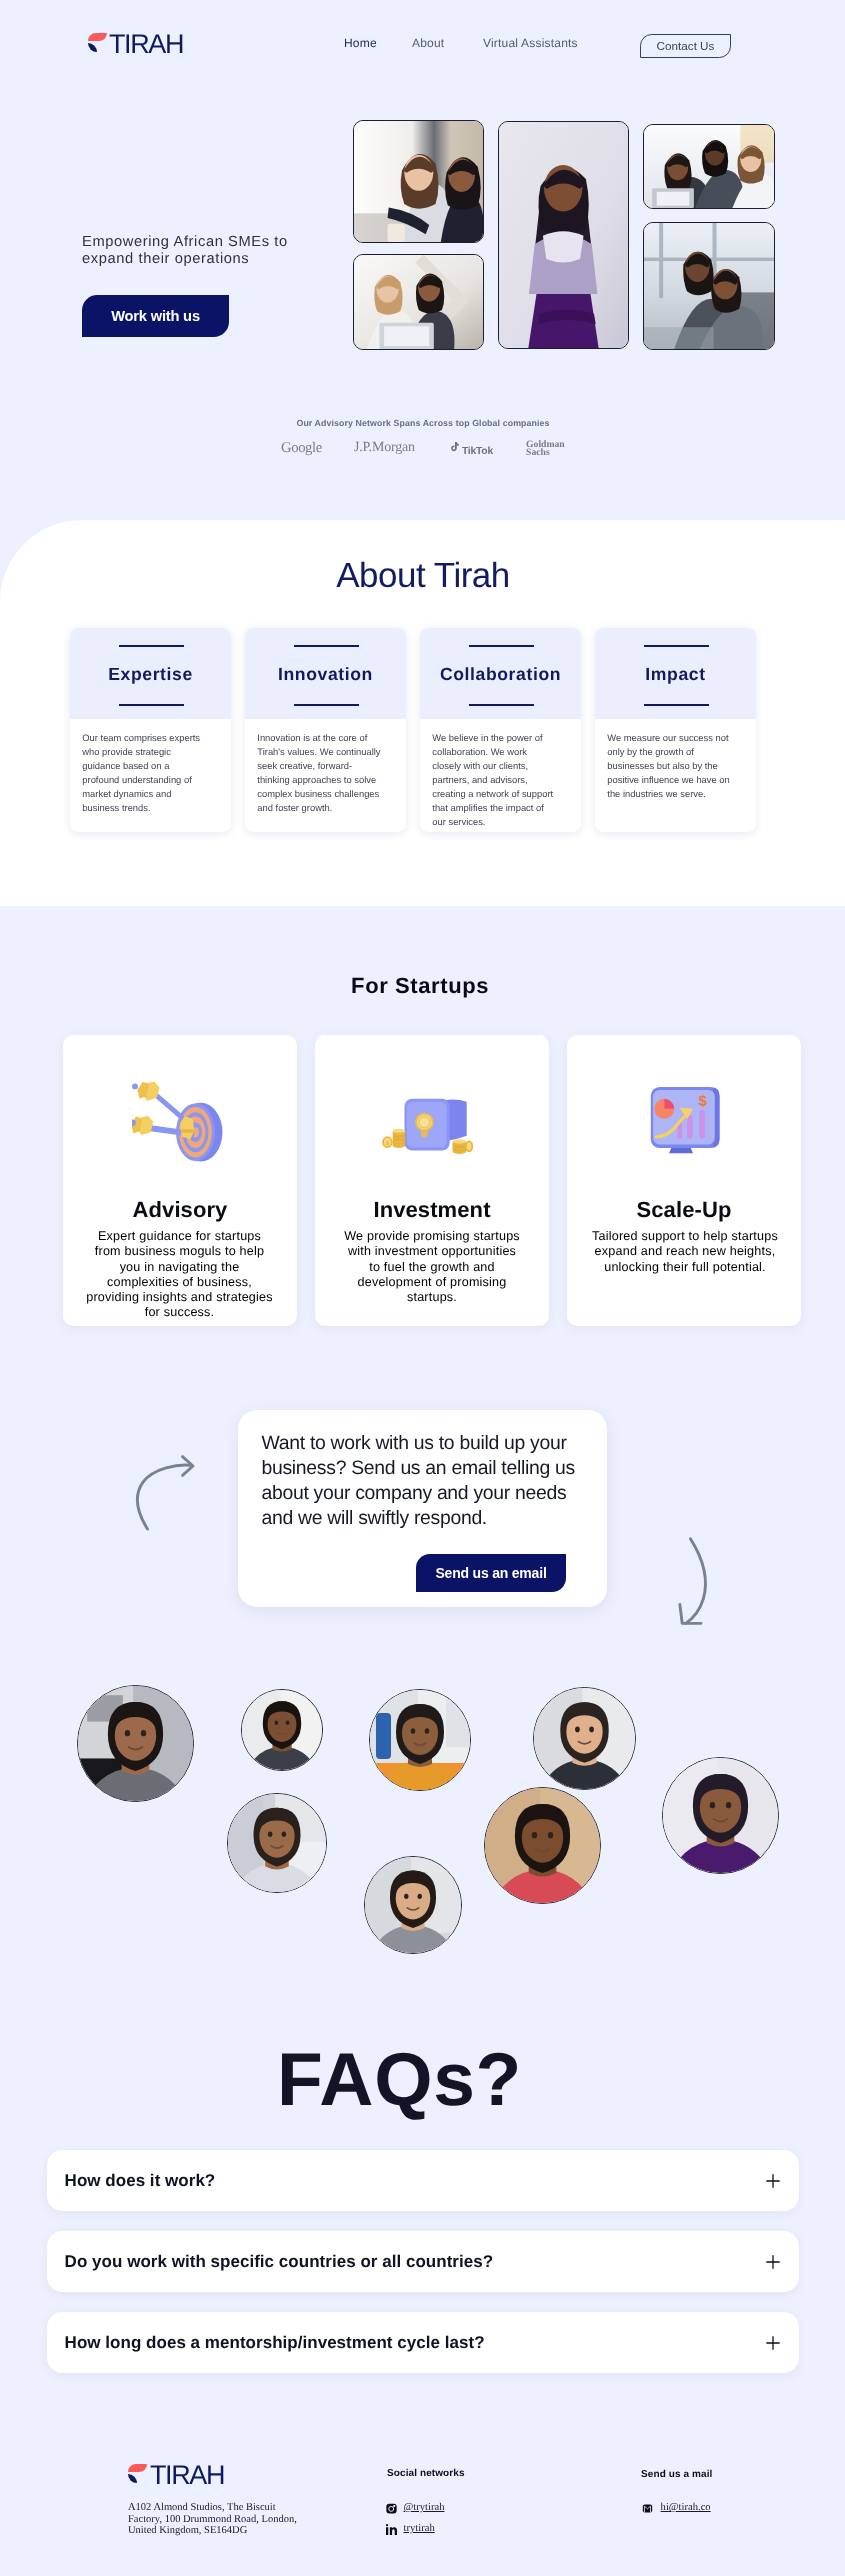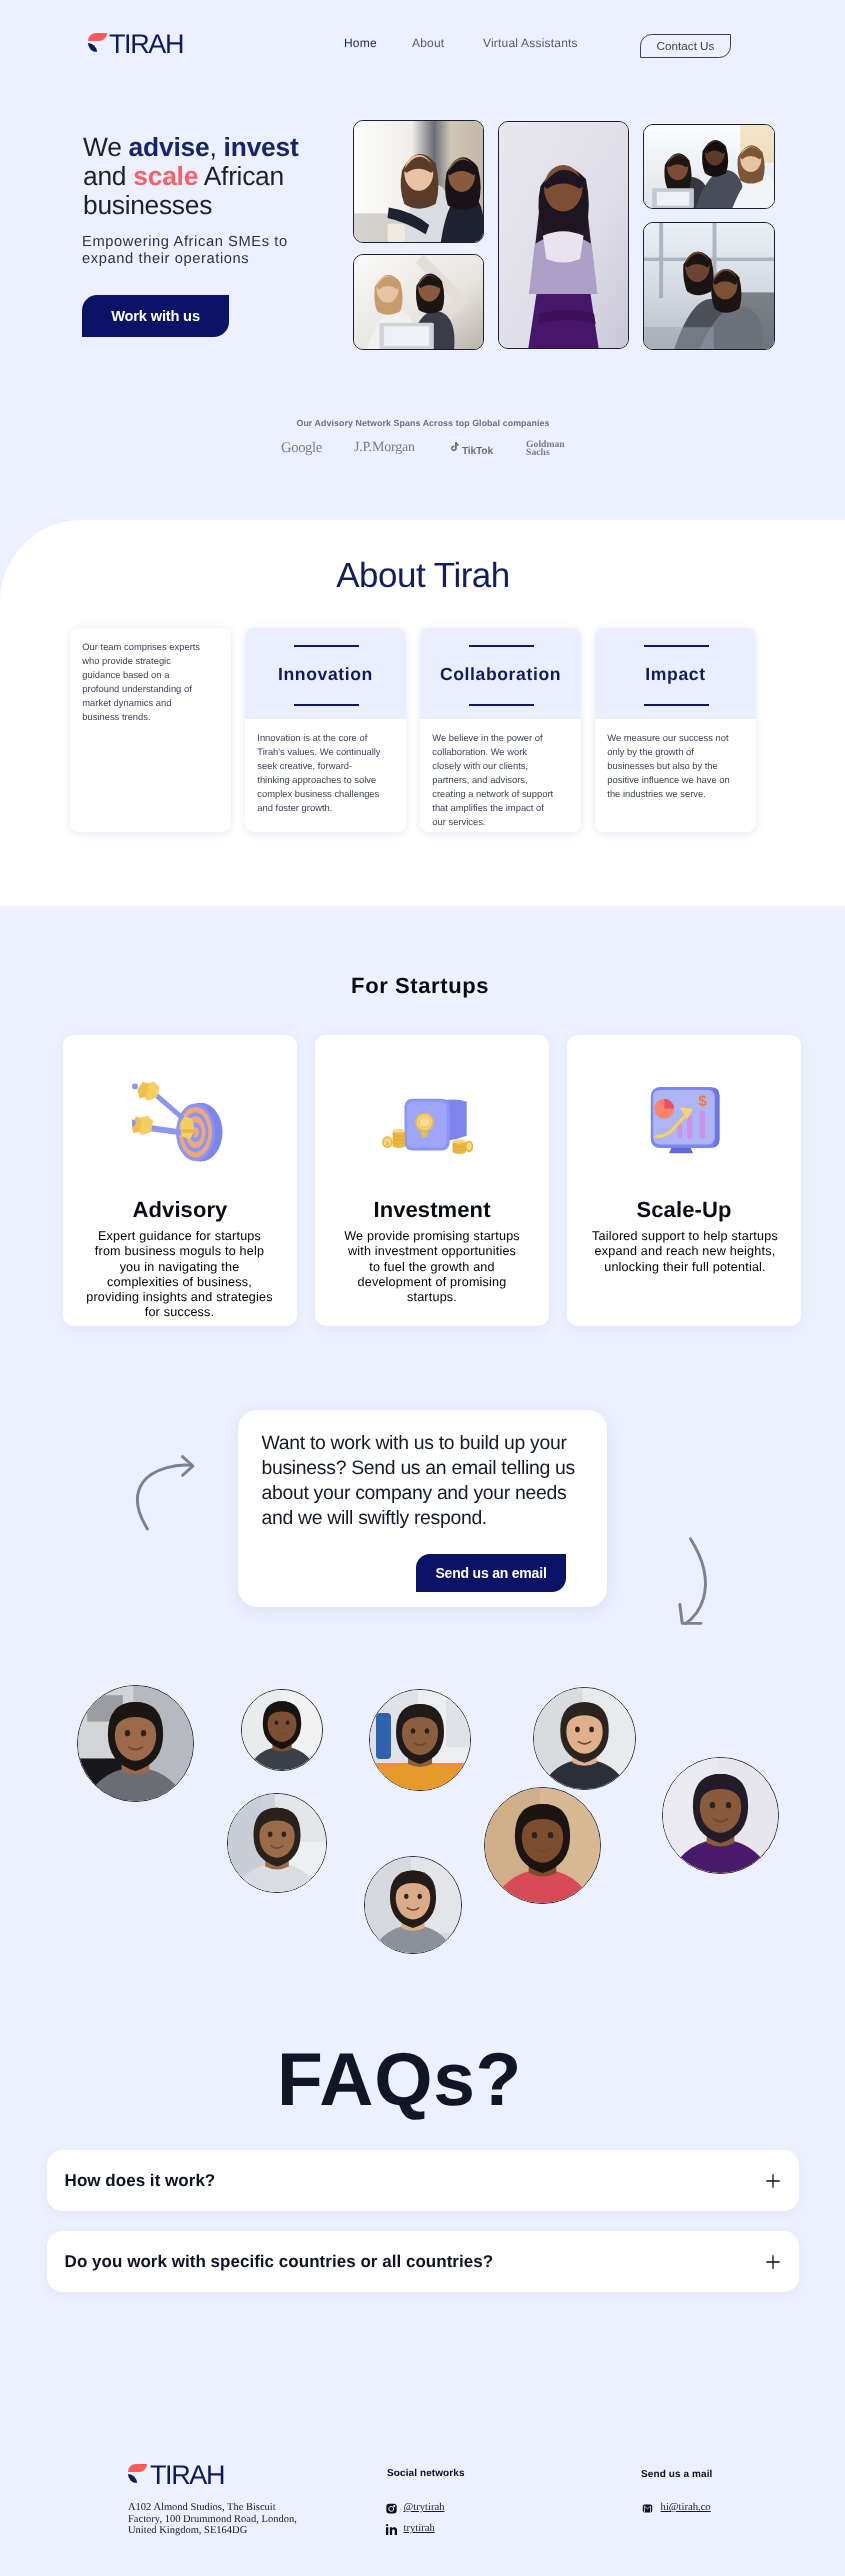--- a/index.html
+++ b/index.html
@@ -124,21 +124,20 @@
 
     <div class="nav-links" style="left:0;top:0;width:846px;height:88px;">
       <a class="nav-link active" href="#" style="left:344px;">Home</a>
       <a class="nav-link" href="#" style="left:412px;">About</a>
       <a class="nav-link" href="#" style="left:483px;">Virtual Assistants</a>
     </div>
 
     <button class="btn-contact">Contact Us</button>
   </div>
 
-  <h1 class="hero-h1"><span>We </span><b>advise</b><span>, </span><b>invest</b><br><span>and </span><span class="scale">scale</span><span> African</span><br><span>businesses</span></h1>
 
   <p class="hero-sub">Empowering African SMEs to expand their operations</p>
   <button class="btn-work">Work with us</button>
 
   <div class="photo" style="left:353px;top:120px;width:131px;height:123px;">
     <svg viewBox="0 0 223 210" preserveAspectRatio="xMidYMid slice">
       <defs>
           <linearGradient id="hg1" x1="0" y1="0" x2="1" y2="0">
             <stop offset="0" stop-color="#fdfdfd"></stop>
             <stop offset=".45" stop-color="#f0eeea"></stop>
@@ -276,20 +275,25 @@
     <div class="client" style="left:526px;top:-10.6px;">
       <span style="font-family:'Liberation Serif',serif;font-size:9.7px;font-weight:700;line-height:7.6px;color:#7B7D85;white-space:pre-line;">Goldman
 Sachs</span>
     </div>
   </div>
 
   <section class="about-sec"></section>
   <h2 class="about-title">About Tirah</h2>
 
   <div class="about-card" style="left:70px;">
+    <div class="ahead">
+      <span class="rule t"></span>
+      <span class="atitle">Expertise</span>
+      <span class="rule b"></span>
+    </div>
     <p class="abody">Our team comprises experts who provide strategic guidance based on a profound understanding of market dynamics and business trends.</p>
   </div>
   <div class="about-card" style="left:245px;">
     <div class="ahead">
       <span class="rule t"></span>
       <span class="atitle">Innovation</span>
       <span class="rule b"></span>
     </div>
     <p class="abody">Innovation is at the core of Tirah's values. We continually seek creative, forward-thinking approaches to solve complex business challenges and foster growth.</p>
   </div>
@@ -563,20 +567,26 @@
     <svg class="faq-plus" viewBox="0 0 25 25">
       <path d="M12.5 0.6 V24.4 M0.6 12.5 H24.4" stroke="#0B0D18" stroke-width="2.3"></path>
     </svg>
   </div>
   <div class="faq-item" style="top:2150px;">
     <div class="faq-q">How does it work?</div>
     <svg class="faq-plus" viewBox="0 0 25 25">
       <path d="M12.5 0.6 V24.4 M0.6 12.5 H24.4" stroke="#0B0D18" stroke-width="2.3"></path>
     </svg>
   </div>
+  <div class="faq-item" style="top:2312px;">
+    <div class="faq-q">How long does a mentorship/investment cycle last?</div>
+    <svg class="faq-plus" viewBox="0 0 25 25">
+      <path d="M12.5 0.6 V24.4 M0.6 12.5 H24.4" stroke="#0B0D18" stroke-width="2.3"></path>
+    </svg>
+  </div>
 
   <div class="f-logo">
     <span class="logo-mark" style="left:127px;top:2463px;width:20px;height:20.6px;pointer-events:auto;">
       <i style="position:absolute;left:0.5px;top:0.5px;width:19px;height:8.7px;background:#FC5A5A;border-radius:8.7px 0 8.7px 0;display:block;"></i>
       <i style="position:absolute;left:0.5px;top:10.5px;width:9.6px;height:9.7px;background:#0D1B5E;border-radius:0 9.7px 0 9.6px;display:block;"></i>
     </span>
     <span class="logo-text" style="left:150px;top:2462px;font-size:27px;letter-spacing:-1.4px;pointer-events:auto;">TIRAH</span>
   </div>
   <p class="f-addr">A102 Almond Studios, The Biscuit Factory, 100 Drummond Road, London, United Kingdom, SE164DG</p>
 

